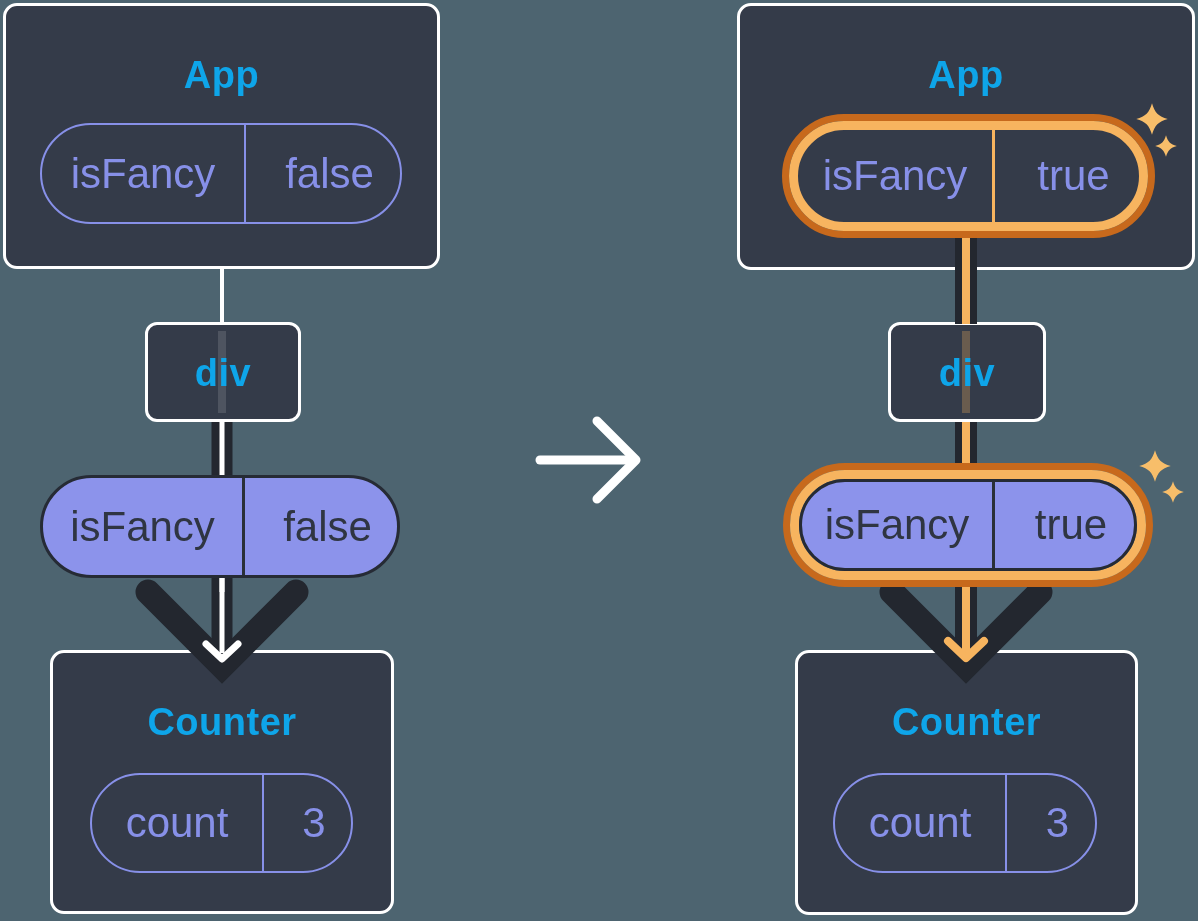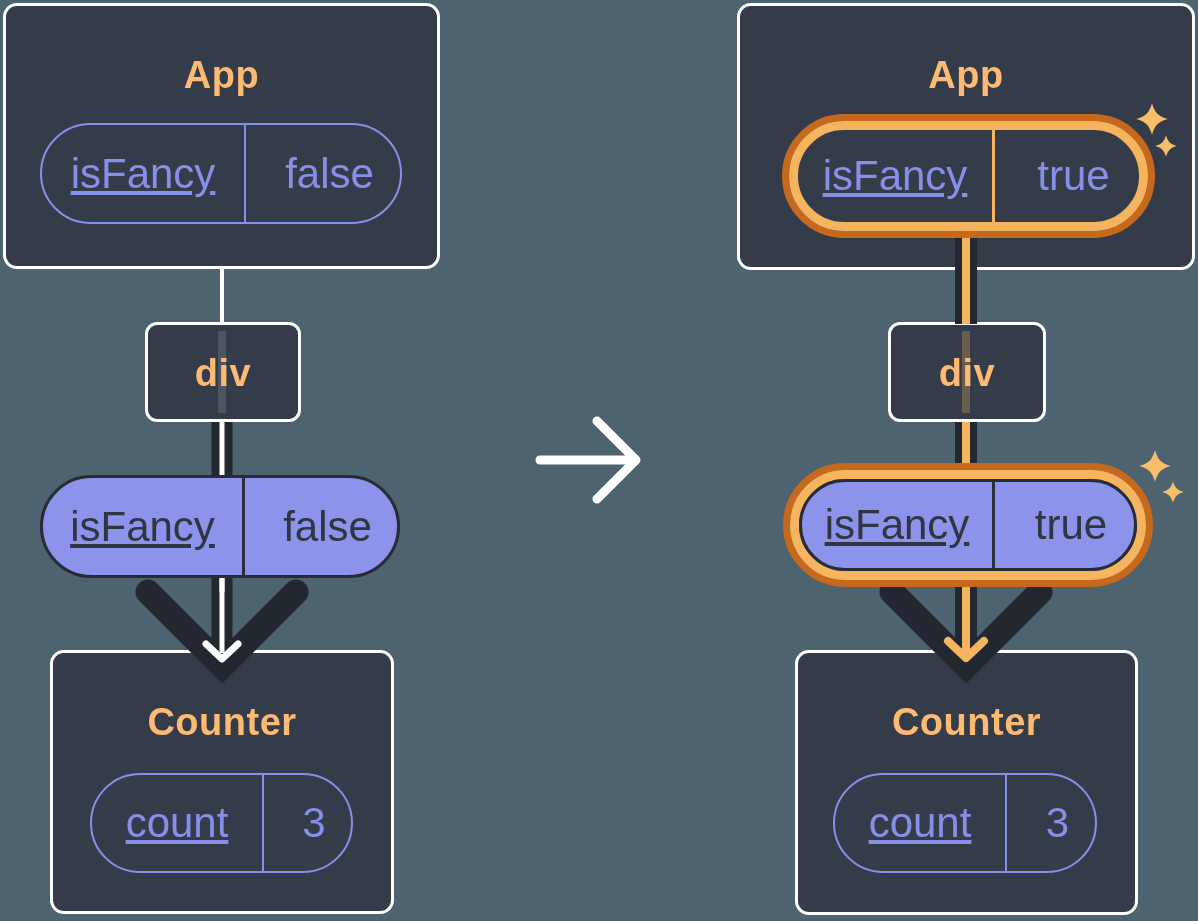--- a/index.html
+++ b/index.html
@@ -15,27 +15,27 @@
   }
   *{box-sizing:border-box;margin:0;padding:0;}
   body{margin:0;background:var(--bg);}
   .stage{
     position:relative;width:1198px;height:921px;background:var(--bg);
     overflow:hidden;font-family:"Liberation Sans",sans-serif;
   }
   .layer{position:absolute;left:0;top:0;width:100%;height:100%;pointer-events:none;}.z2{z-index:2}.z4{z-index:4}
 
   .box{position:absolute;background:var(--node);border:3px solid #fff;border-radius:14px;z-index:1;}
-  .box-title{position:absolute;left:0;right:0;text-align:center;color:#fdba74;
+  .box-title{position:absolute;left:0;right:0;text-align:center;color:#0ea5e9;
     font-size:38px;font-weight:600;line-height:1;letter-spacing:.5px;}
   .strip{position:absolute;top:6px;bottom:6px;width:8px;}
 
   .pill{position:absolute;display:flex;border-radius:999px;z-index:3;}
   .cell{display:flex;align-items:center;justify-content:center;font-size:42px;line-height:1;}
-  .cell.fixed{flex:none;text-decoration:underline;}
+  .cell.fixed{flex:none;}
   .cell.grow{flex:1;padding-left:13px;}
   .bold{font-weight:400;}
 
   .outline-pill{border:2.5px solid var(--purple);color:var(--purple);}
   .outline-pill .cell.fixed{border-right:2px solid var(--purple);}
 
   .solid-pill{background:var(--purple-fill);border:3px solid #262B35;color:var(--ink);}
   .solid-pill .cell.fixed{border-right:3px solid #2A3038;}
 
   .ring{position:absolute;border:7px solid var(--orange-dark);border-radius:999px;z-index:3;}

